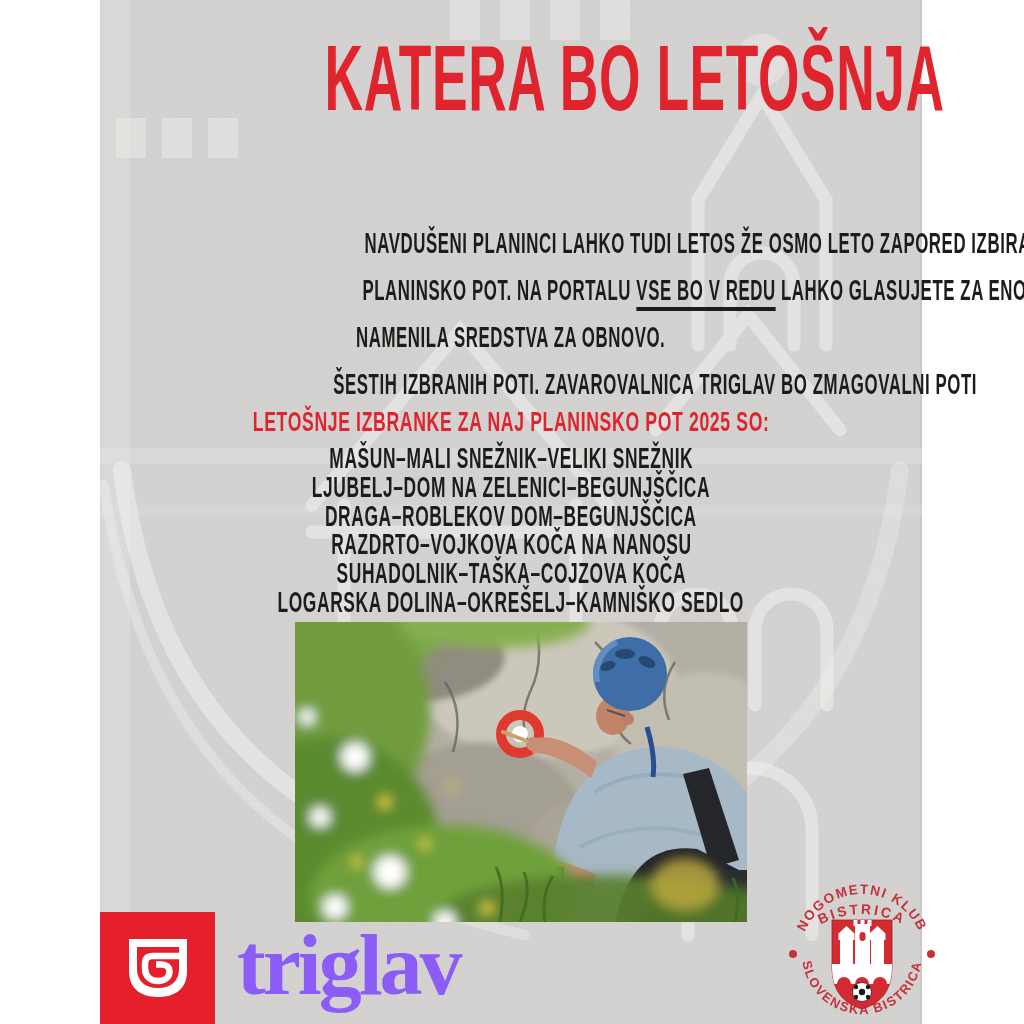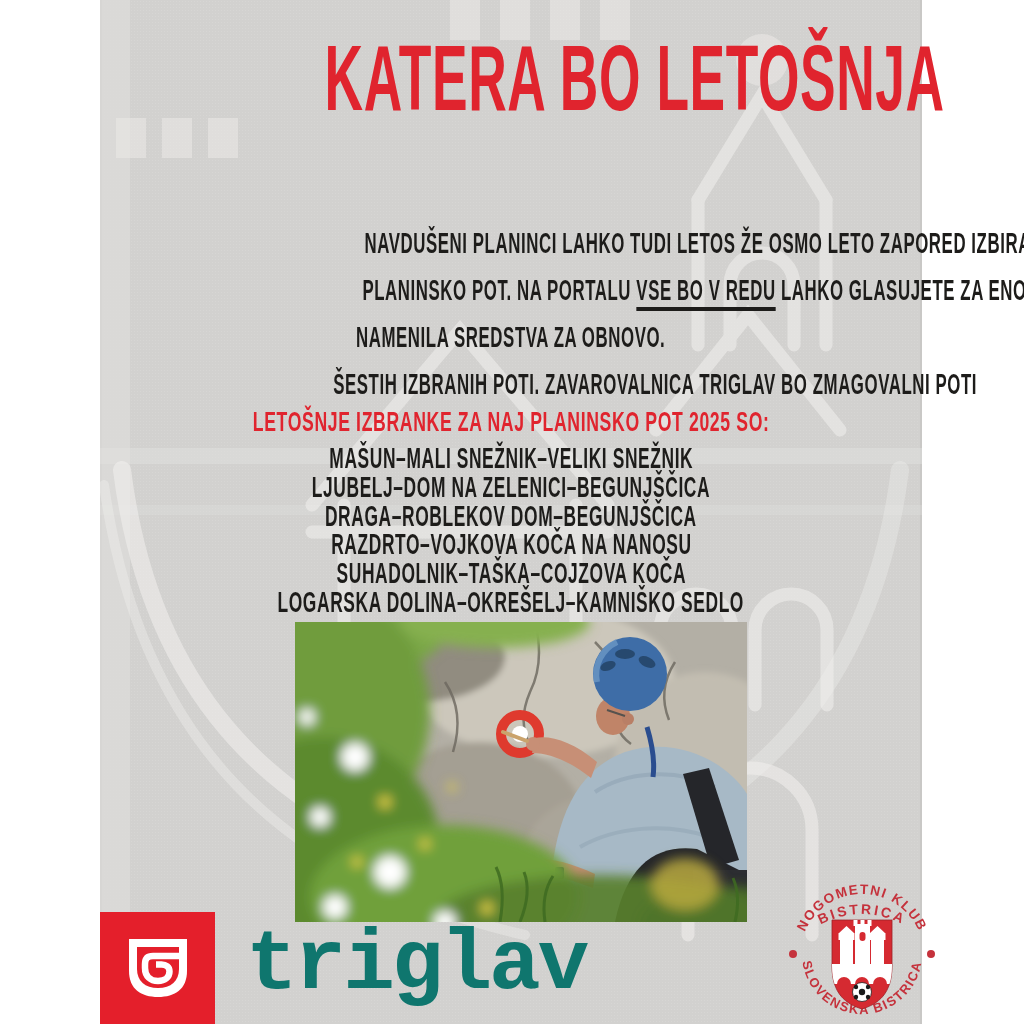--- a/index.html
+++ b/index.html
@@ -12,22 +12,22 @@
   .txt{position:absolute;left:100px;width:822px;text-align:center;color:#1d1c1a;font-weight:bold;}
   .cx{display:inline-block;white-space:nowrap;transform:scaleX(var(--sx,0.62));transform-origin:50% 50%;}
   .headline{top:30px;color:#e0242e;font-size:92px;line-height:97px;letter-spacing:1px;}
   .intro{top:220px;font-size:29px;line-height:47px;letter-spacing:1px;}
   .intro .u{text-decoration:underline;text-decoration-thickness:4px;text-underline-offset:7px;}
   .subhead{top:405px;color:#e0242e;font-size:28px;line-height:34px;letter-spacing:1px;}
   .trails{top:444px;font-size:29px;line-height:28.8px;letter-spacing:1px;}
   .photo{position:absolute;left:295px;top:622px;width:452px;height:300px;overflow:hidden;}
   .tri-square{position:absolute;left:100px;top:912px;width:115px;height:112px;background:#e41f2b;
               display:flex;align-items:center;justify-content:center;}
-  .tri-word{position:absolute;left:246px;top:922px;font-weight:bold;color:#0f766e;font-size:86px;
-            letter-spacing:-3px;line-height:86px;font-family:Liberation Mono, monospace;}
+  .tri-word{position:absolute;left:237px;top:922px;font-weight:bold;color:#8b5cf6;font-size:86px;
+            letter-spacing:-3px;line-height:86px;font-family:Liberation Serif, serif;}
   .crest{position:absolute;left:786px;top:876px;width:152px;height:148px;}
 </style>
 </head>
 <body>
 
 <div class="canvas">
 
   <div class="poster"></div>
 
   <svg class="watermark" viewBox="0 0 822 1024">

